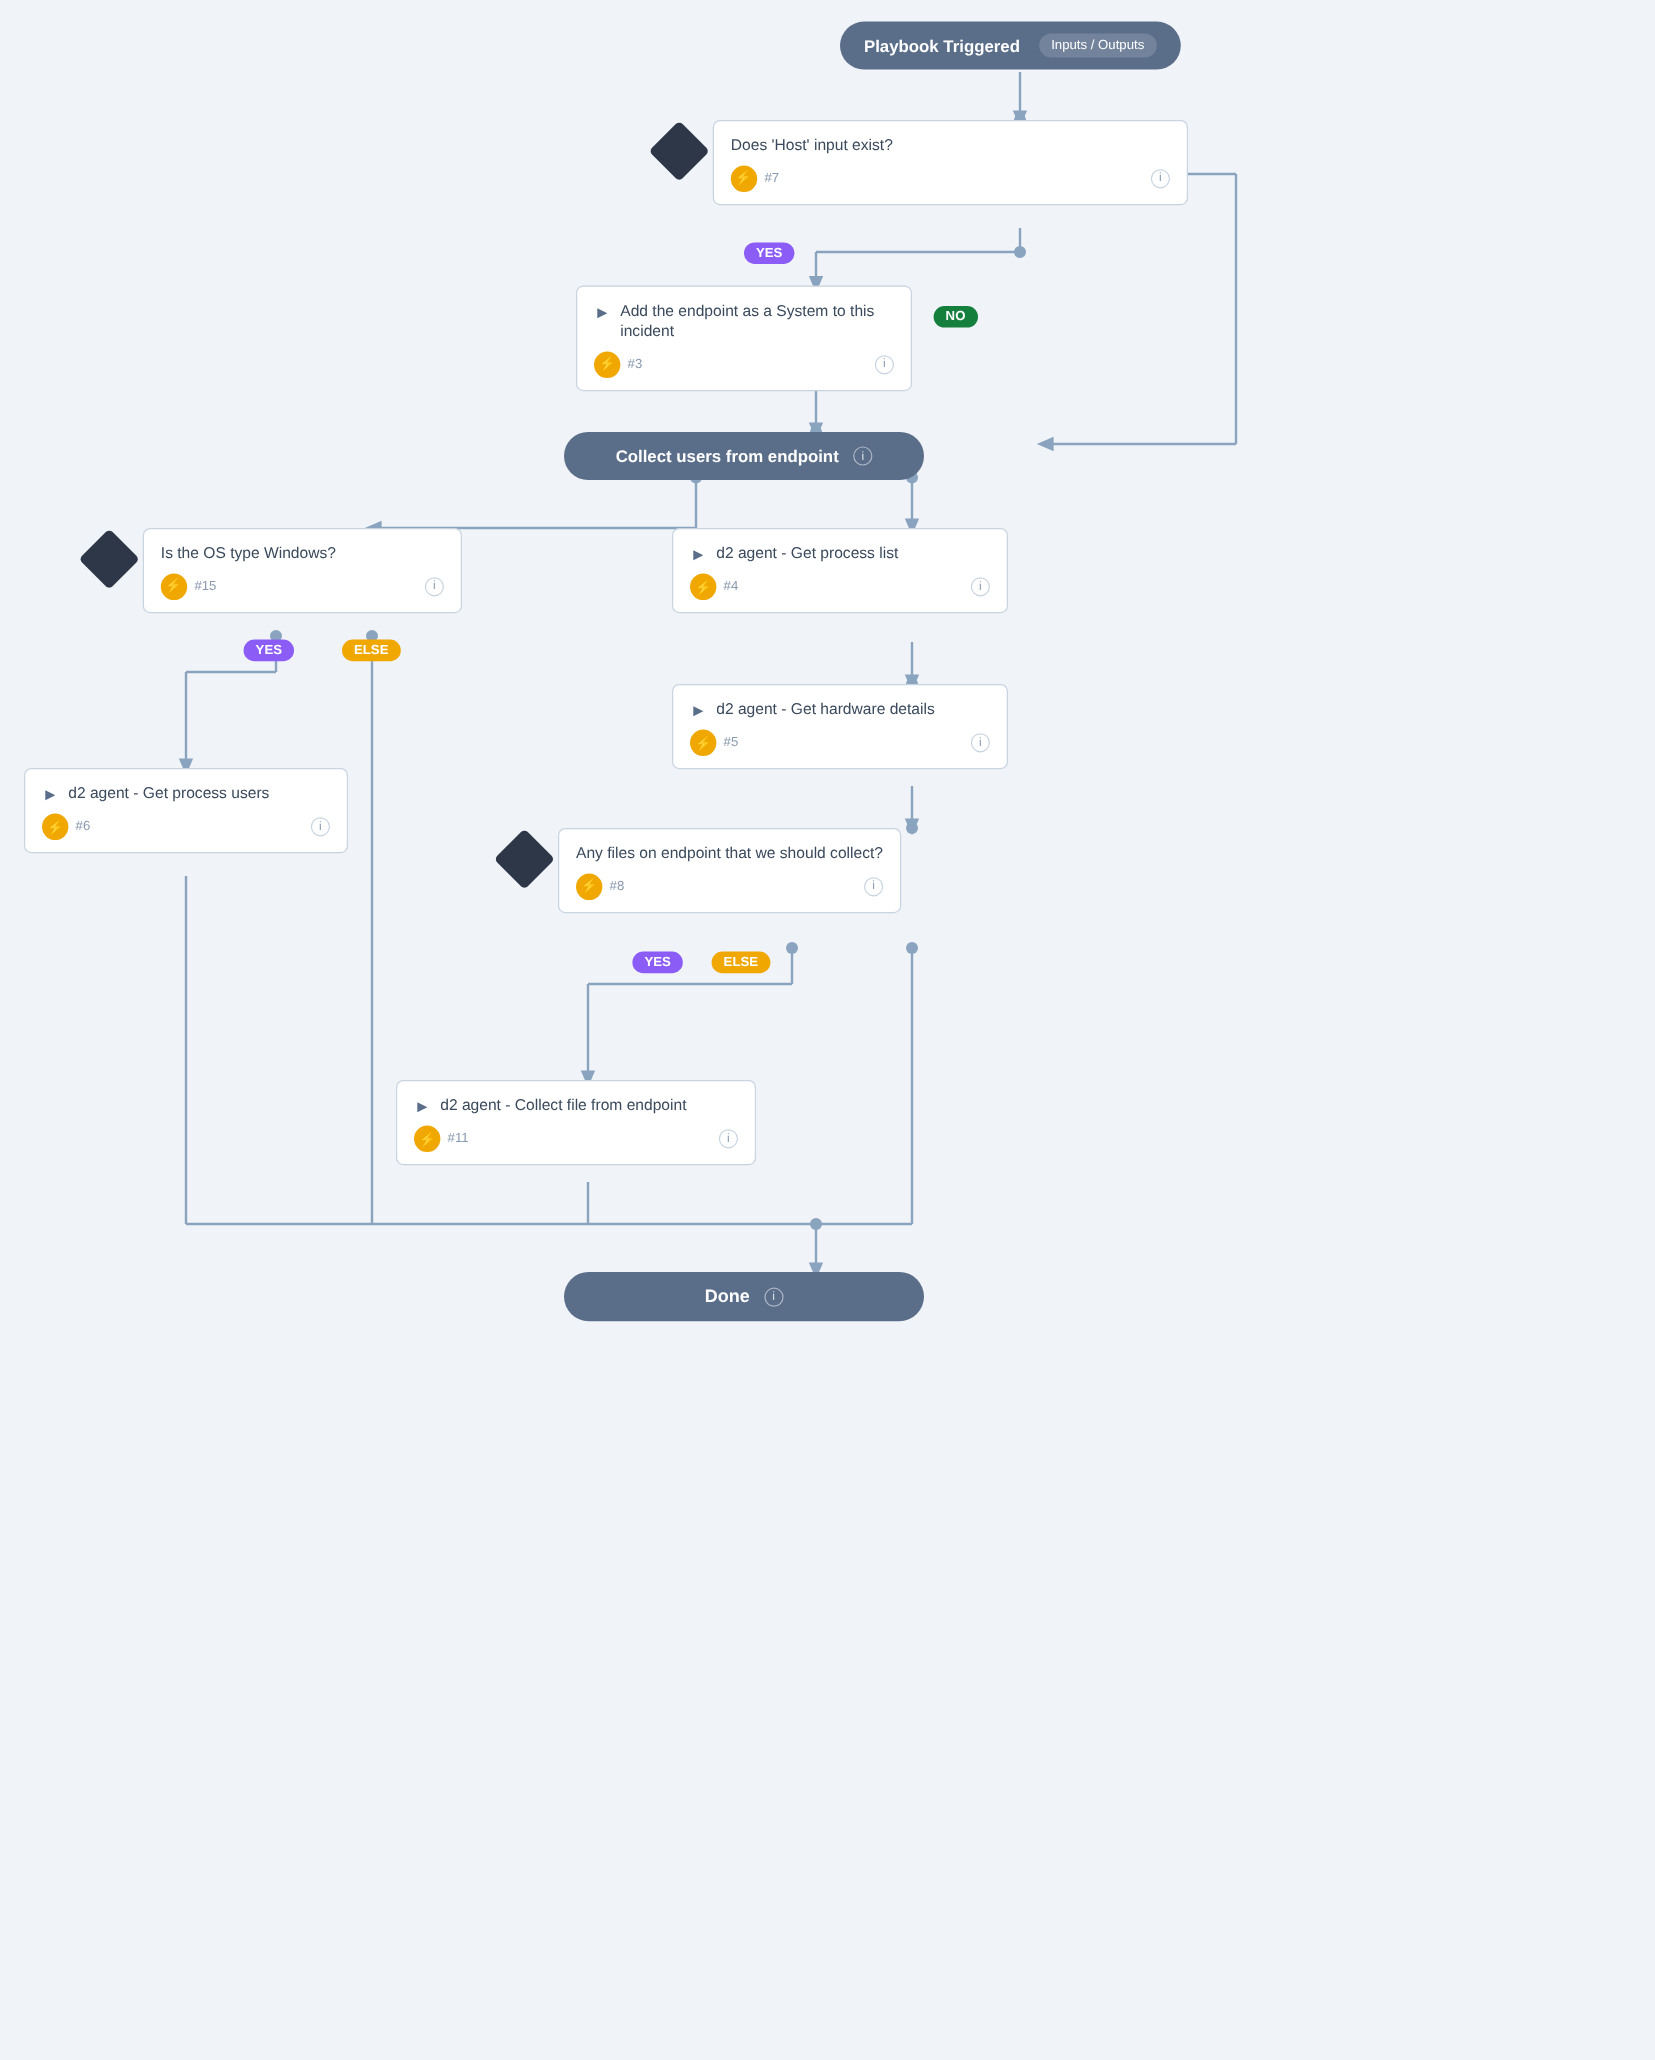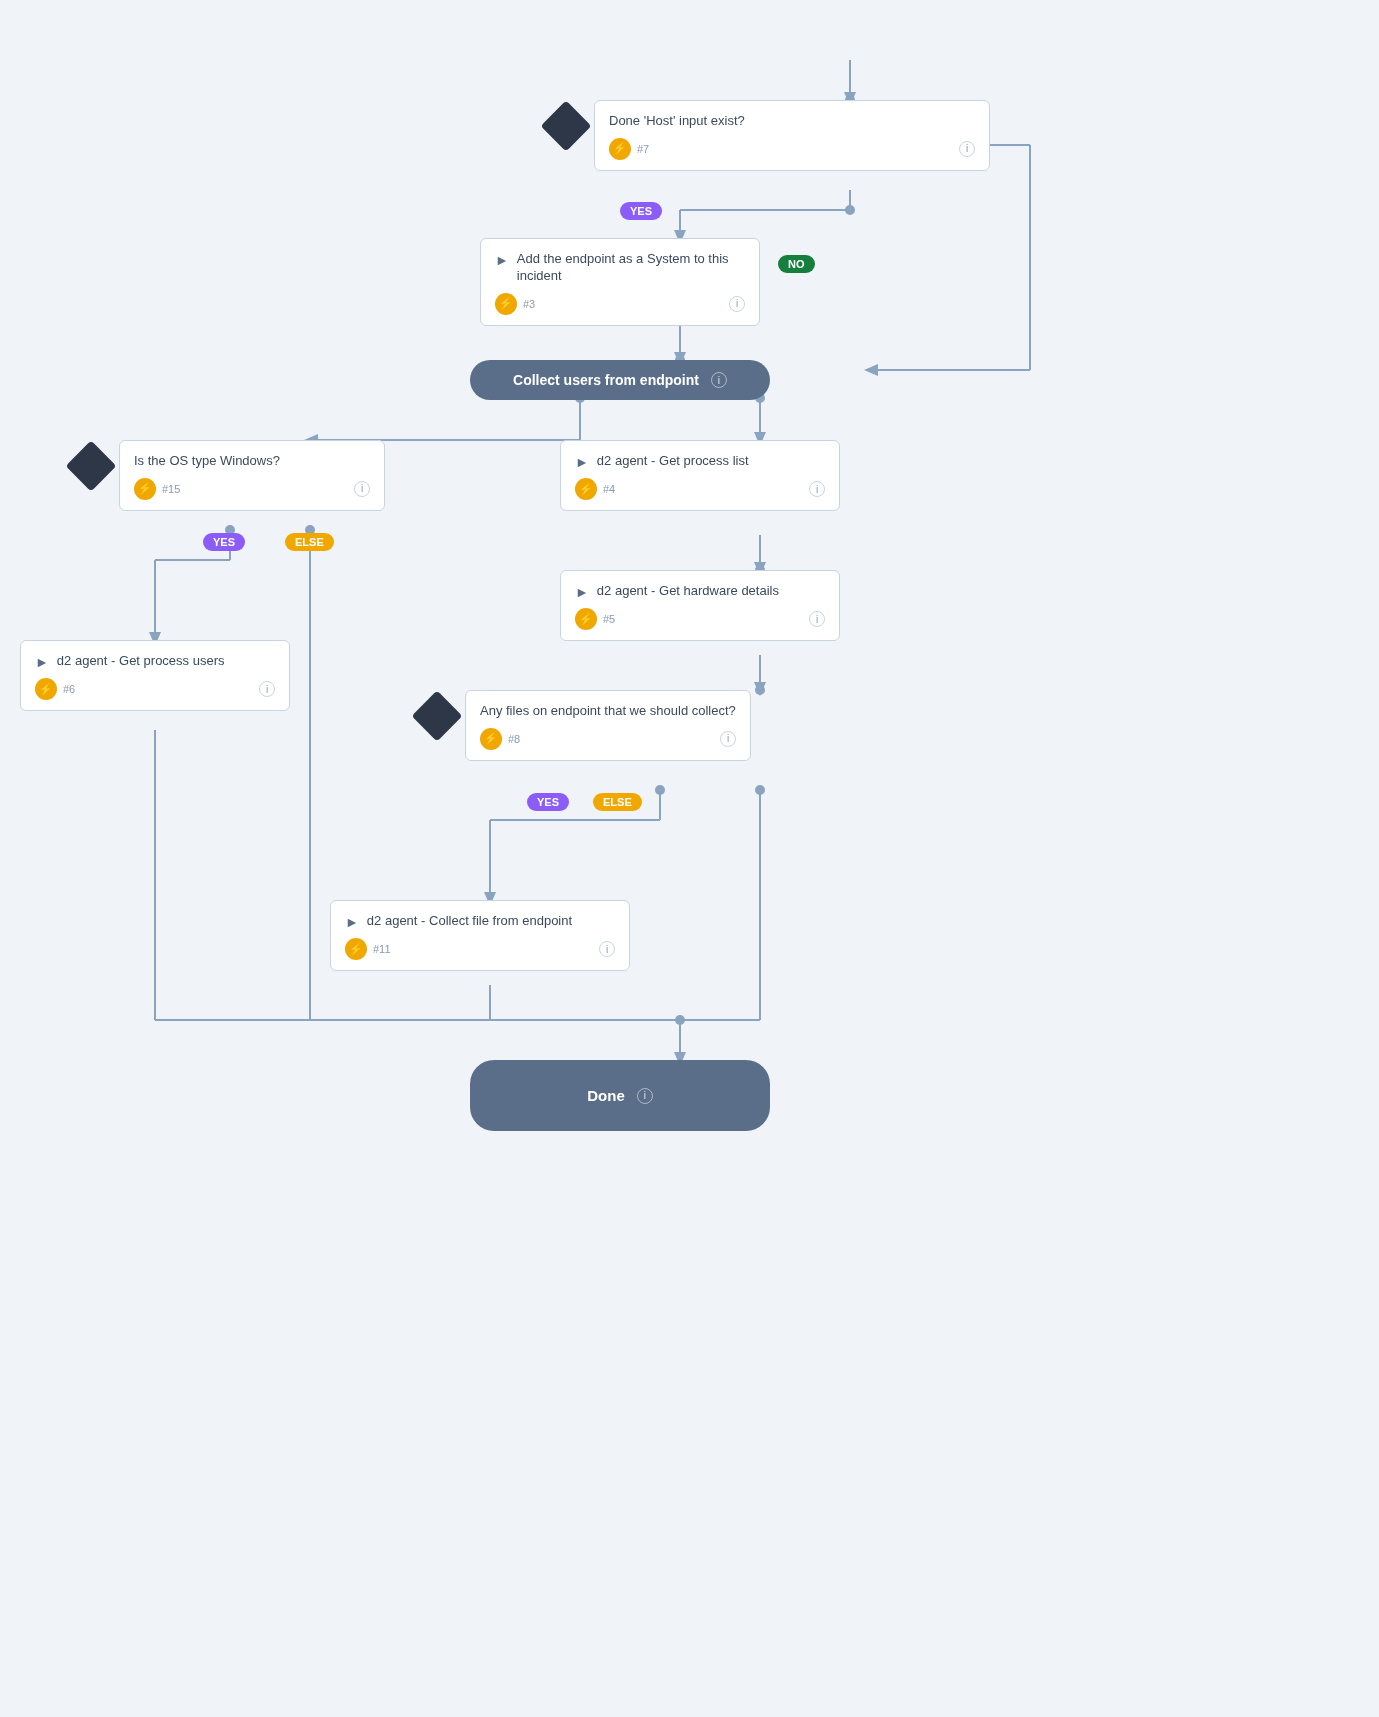--- a/index.html
+++ b/index.html
@@ -41,21 +41,21 @@
       cursor: pointer;
     }
     .node-done {
       background: #5a6e8a;
       border: none;
       border-radius: 24px;
       display: flex;
       align-items: center;
       justify-content: center;
       gap: 12px;
-      padding: 27px 30px;
+      padding: 12px 30px;
     }
     .node-done .title {
       color: #fff;
       font-size: 15px;
       font-weight: 600;
     }
     .node-collect {
       background: #5a6e8a;
       border: none;
       border-radius: 24px;
@@ -225,27 +225,31 @@
     <circle cx="680" cy="1020" r="5" class="connector-dot"></circle>
     <line x1="680" y1="1020" x2="680" y2="1060" class="connector-line" marker-end="url(#arrow)"></line>
 
     <line x1="310" y1="560" x2="310" y2="1020" class="connector-line"></line>
     <line x1="310" y1="1020" x2="490" y2="1020" class="connector-line"></line>
 
     <line x1="155" y1="730" x2="155" y2="1020" class="connector-line"></line>
     <line x1="155" y1="1020" x2="310" y2="1020" class="connector-line"></line>
   </svg>
 
+  <div class="node-trigger" style="position:absolute; top:18px; left:700px; min-width:260px;">
+    <span class="title">Playbook Triggered</span>
+    <button class="io-btn">Inputs / Outputs</button>
+  </div>
 
   <div style="position:absolute; top:100px; left:570px; width:420px;">
 
     <div style="position:absolute; left:-22px; top:8px; width:36px; height:36px; background:#2d3748; transform:rotate(45deg); border-radius:4px;"></div>
     <div class="node-action" style="margin-left:24px;">
       <div class="action-header">
-        <div class="action-title">Done 'Host' input exist?</div>
+        <div class="action-title">Does 'Host' input exist?</div>
       </div>
       <div class="action-footer">
         <div style="display:flex; align-items:center; gap:6px;">
           <div class="lightning-badge">⚡</div>
           <span class="step-num">#7</span>
         </div>
         <div class="info-icon">i</div>
       </div>
     </div>
   </div>

